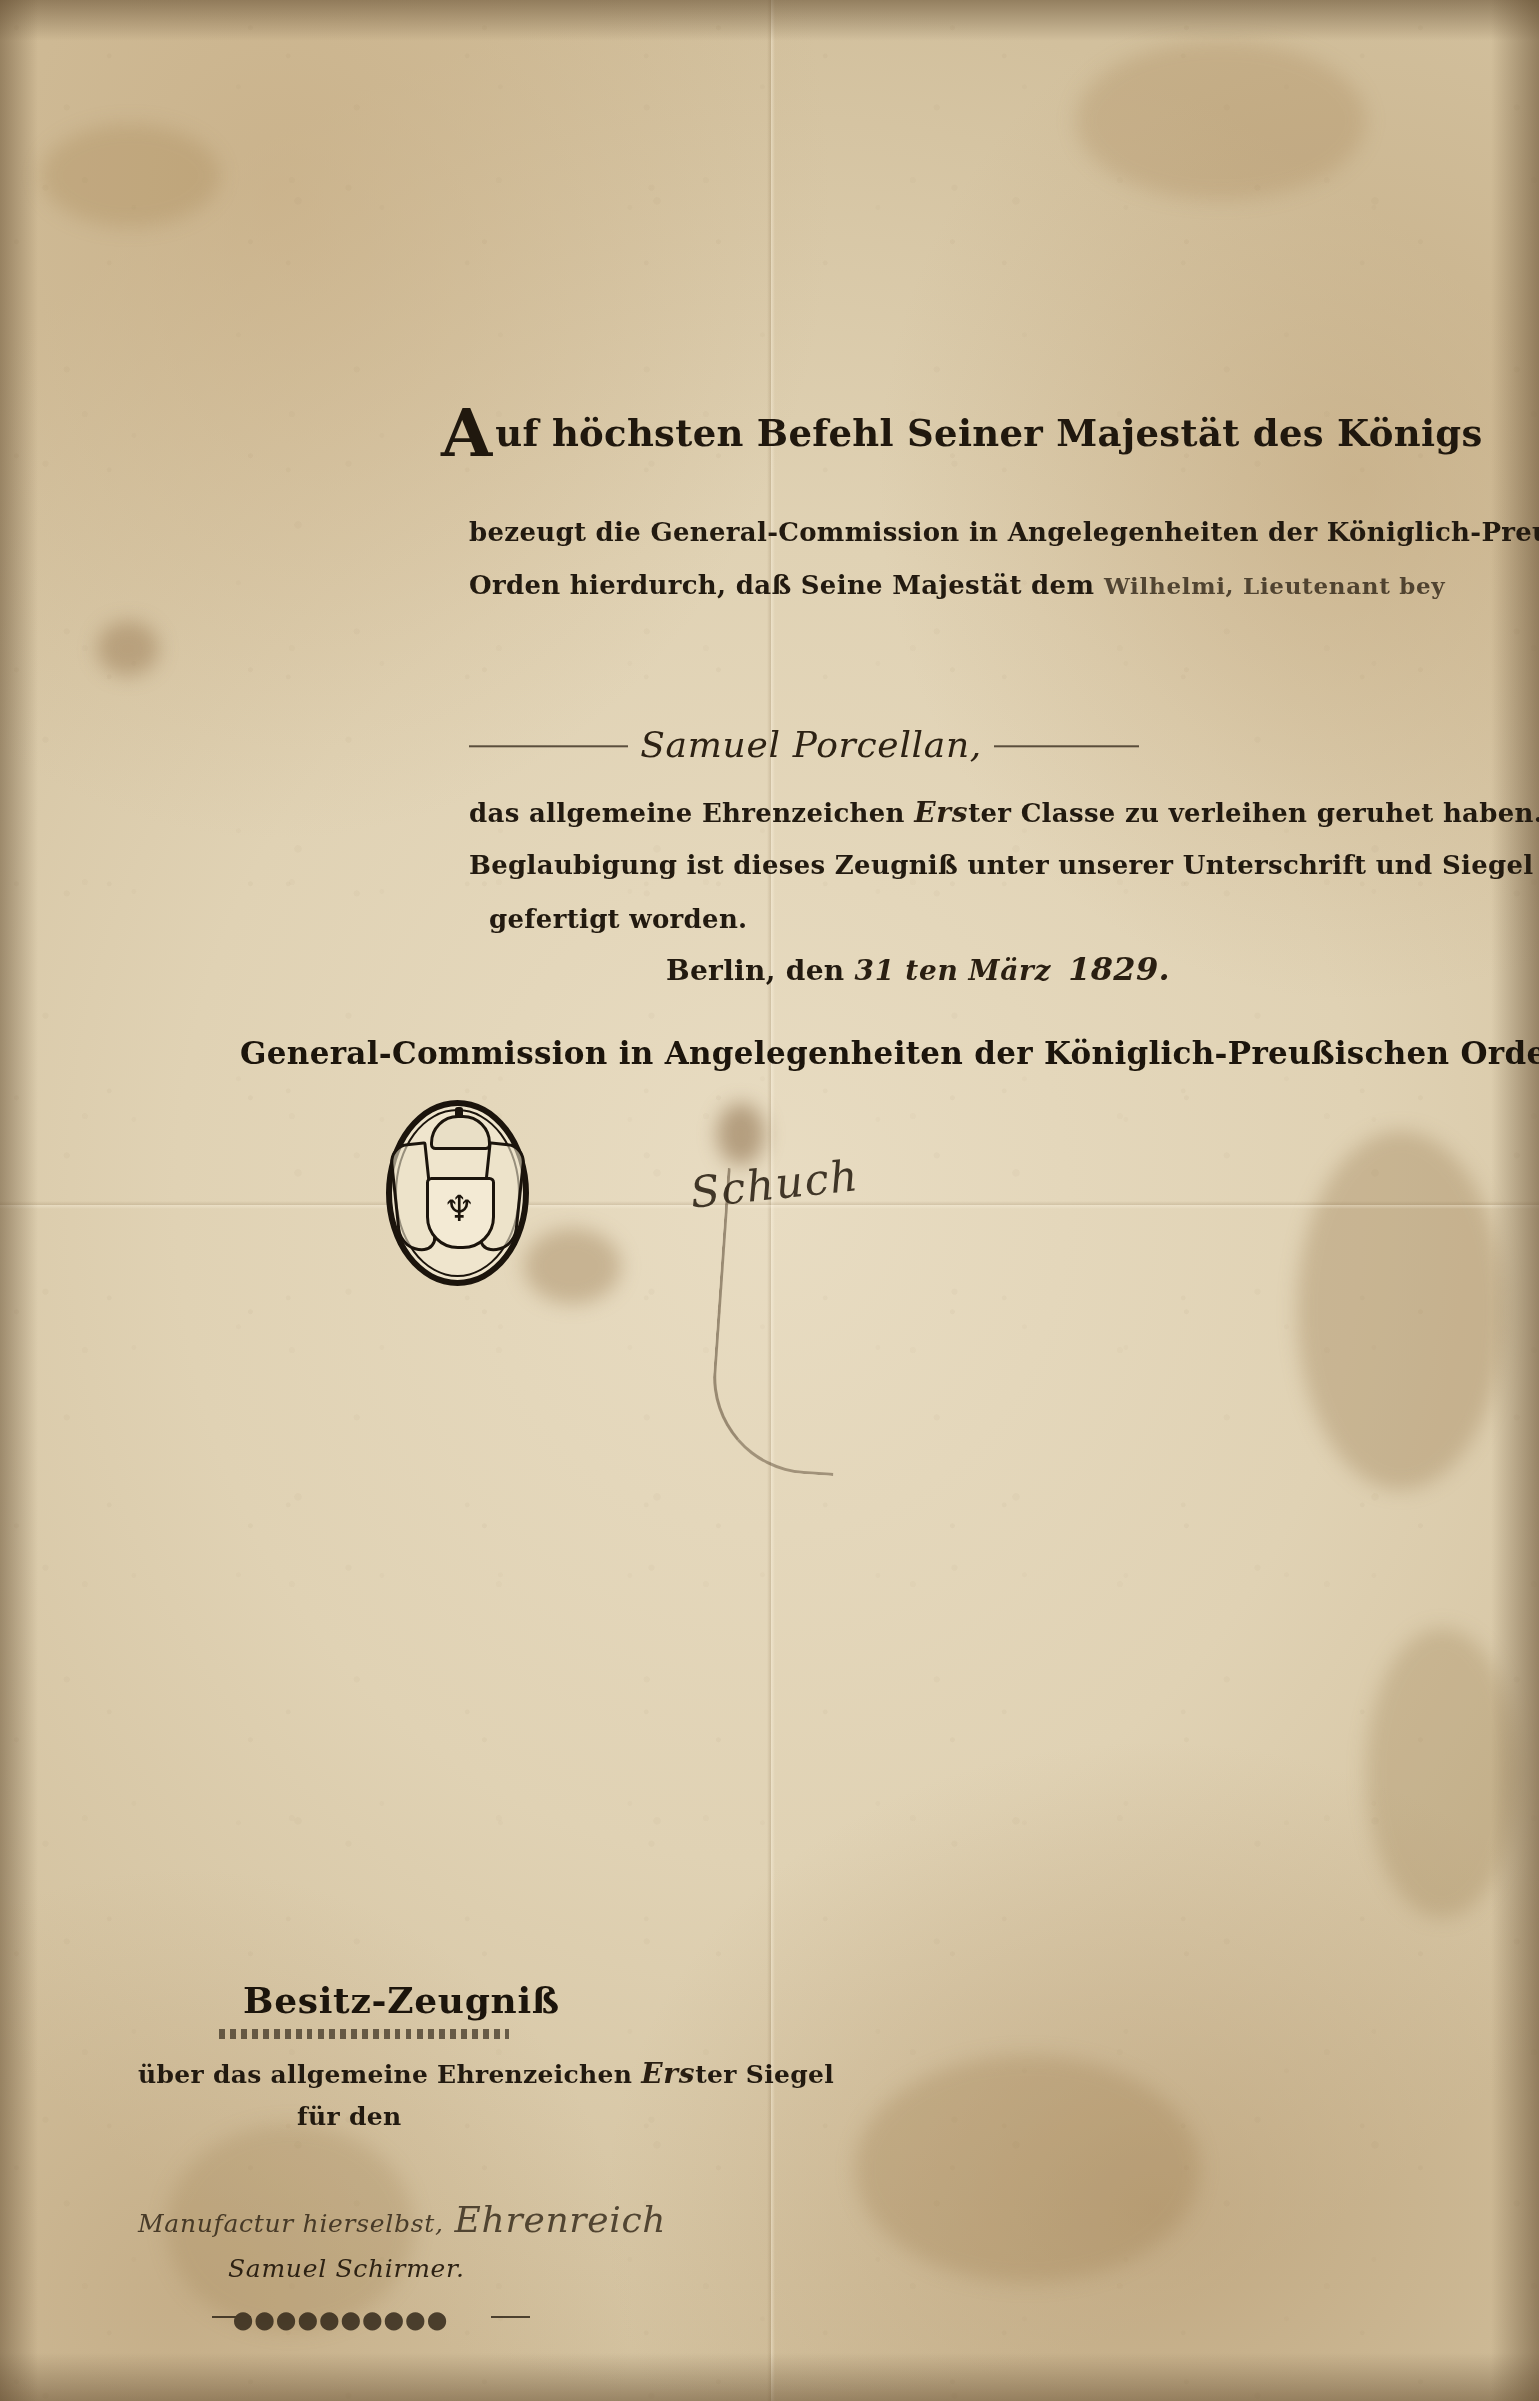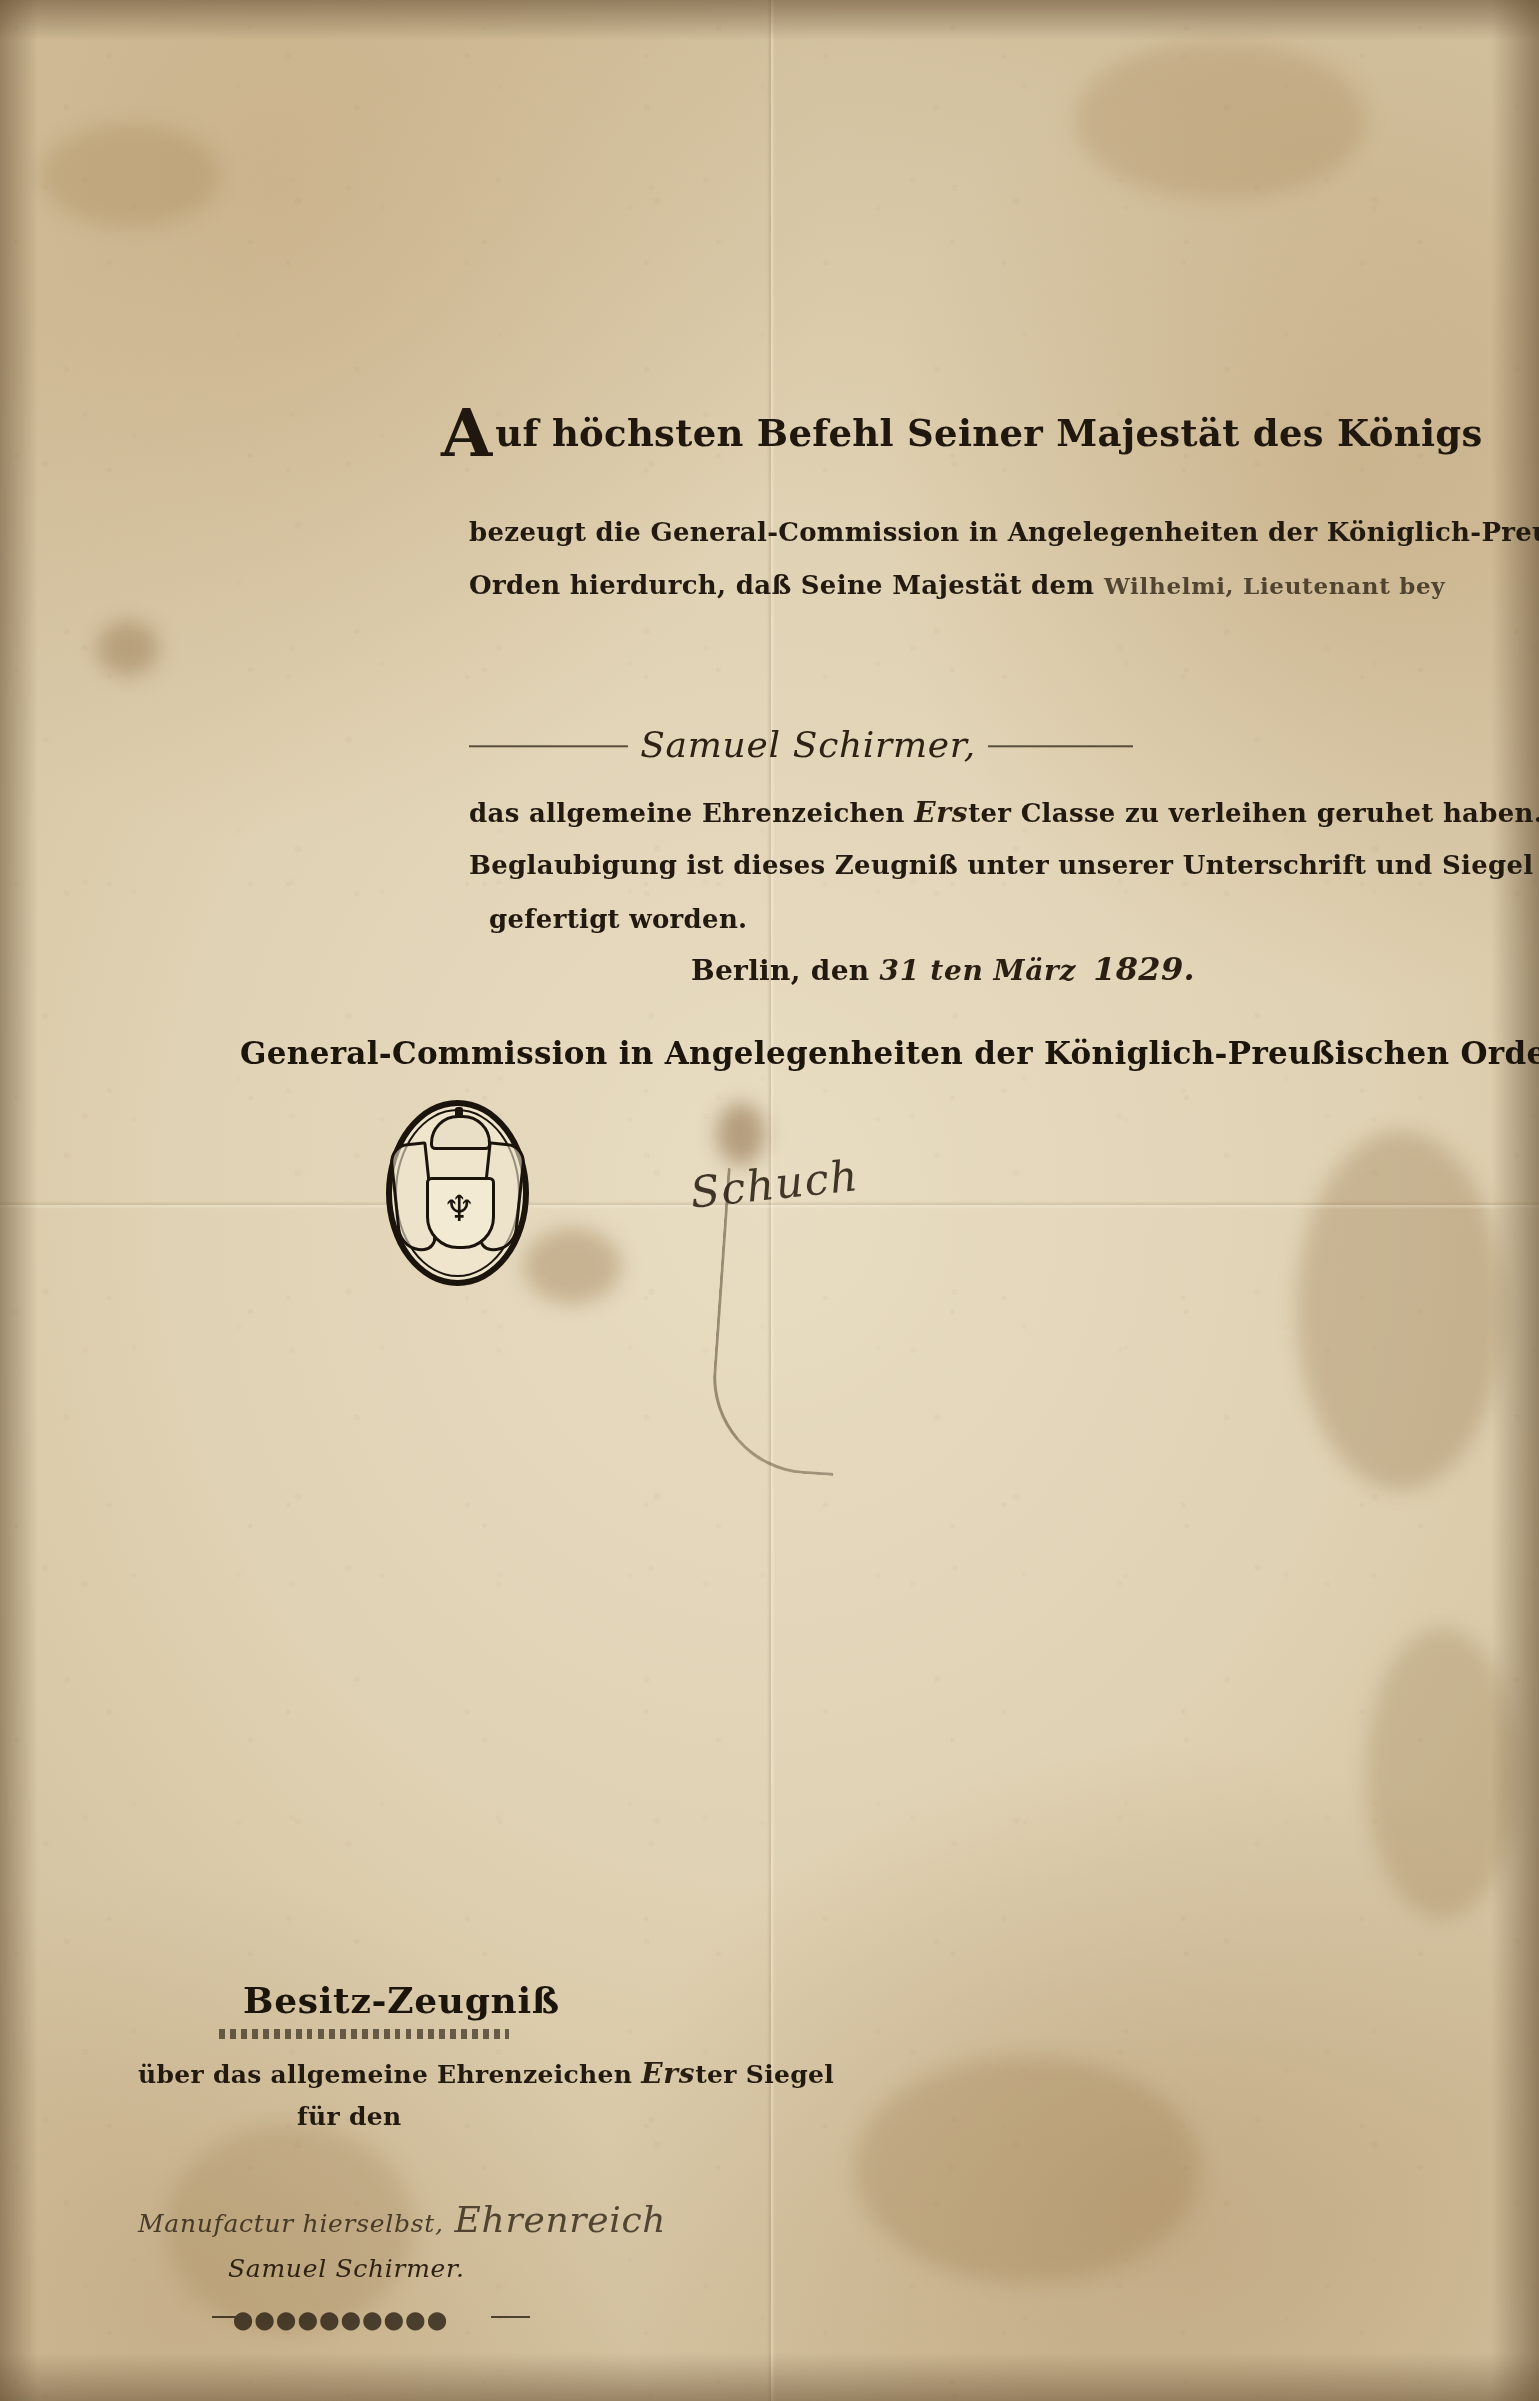--- a/index.html
+++ b/index.html
@@ -188,21 +188,21 @@
   #line6 { left: 469px; top: 906px; margin-left: 20px; }
 
   .ins {
     font-style: italic;
     font-size: 28px;
     letter-spacing: 0.7px;
   }
 
   #date-line {
     position: absolute;
-    left: 691px;
+    left: 666px;
     top: 950px;
     font-size: 28px;
     white-space: nowrap;
     color: #221a10;
   }
   #date-line .ins { font-size: 28px; }
   #date-line .year { font-style: italic; font-size: 32px; margin-left: 7px; }
 
   #authority-line {
     position: absolute;
@@ -439,21 +439,21 @@
 
     <div class="body-line frak" id="line2">bezeugt die General-Commission in Angelegenheiten der Königlich-Preußischen</div>
 
     <div class="body-line frak" id="line3">
       <span>Orden hierdurch, daß Seine Majestät dem</span><span id="hand-tail">Wilhelmi, Lieutenant bey</span>
     </div>
 
 
     <div id="hand-line2">
       <span class="rule-dash"></span>
-      <span>Samuel Schirmer,</span>
+      <span>Samuel Porcellan,</span>
       <span class="rule-dash short"></span>
     </div>
 
     <div class="body-line frak" id="line4">
       <span>das allgemeine Ehrenzeichen</span>
       <span class="ins script">Ers</span><span>ter Classe zu verleihen geruhet haben.  Zur</span>
     </div>
 
     <div class="body-line frak" id="line5">Beglaubigung ist dieses Zeugniß unter unserer Unterschrift und Siegel aus-</div>
     <div class="body-line frak" id="line6">gefertigt worden.</div>

